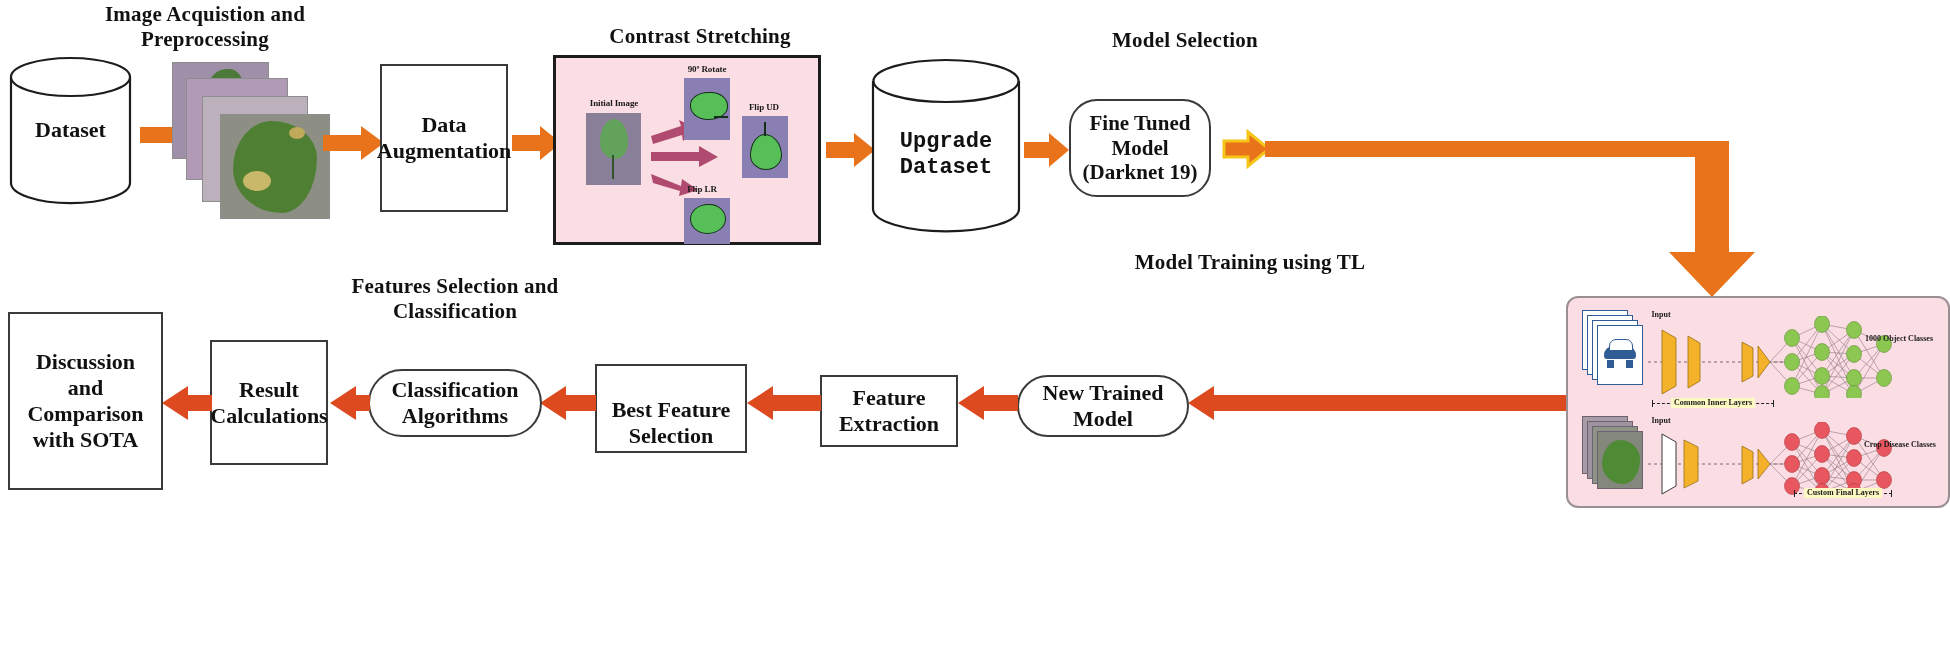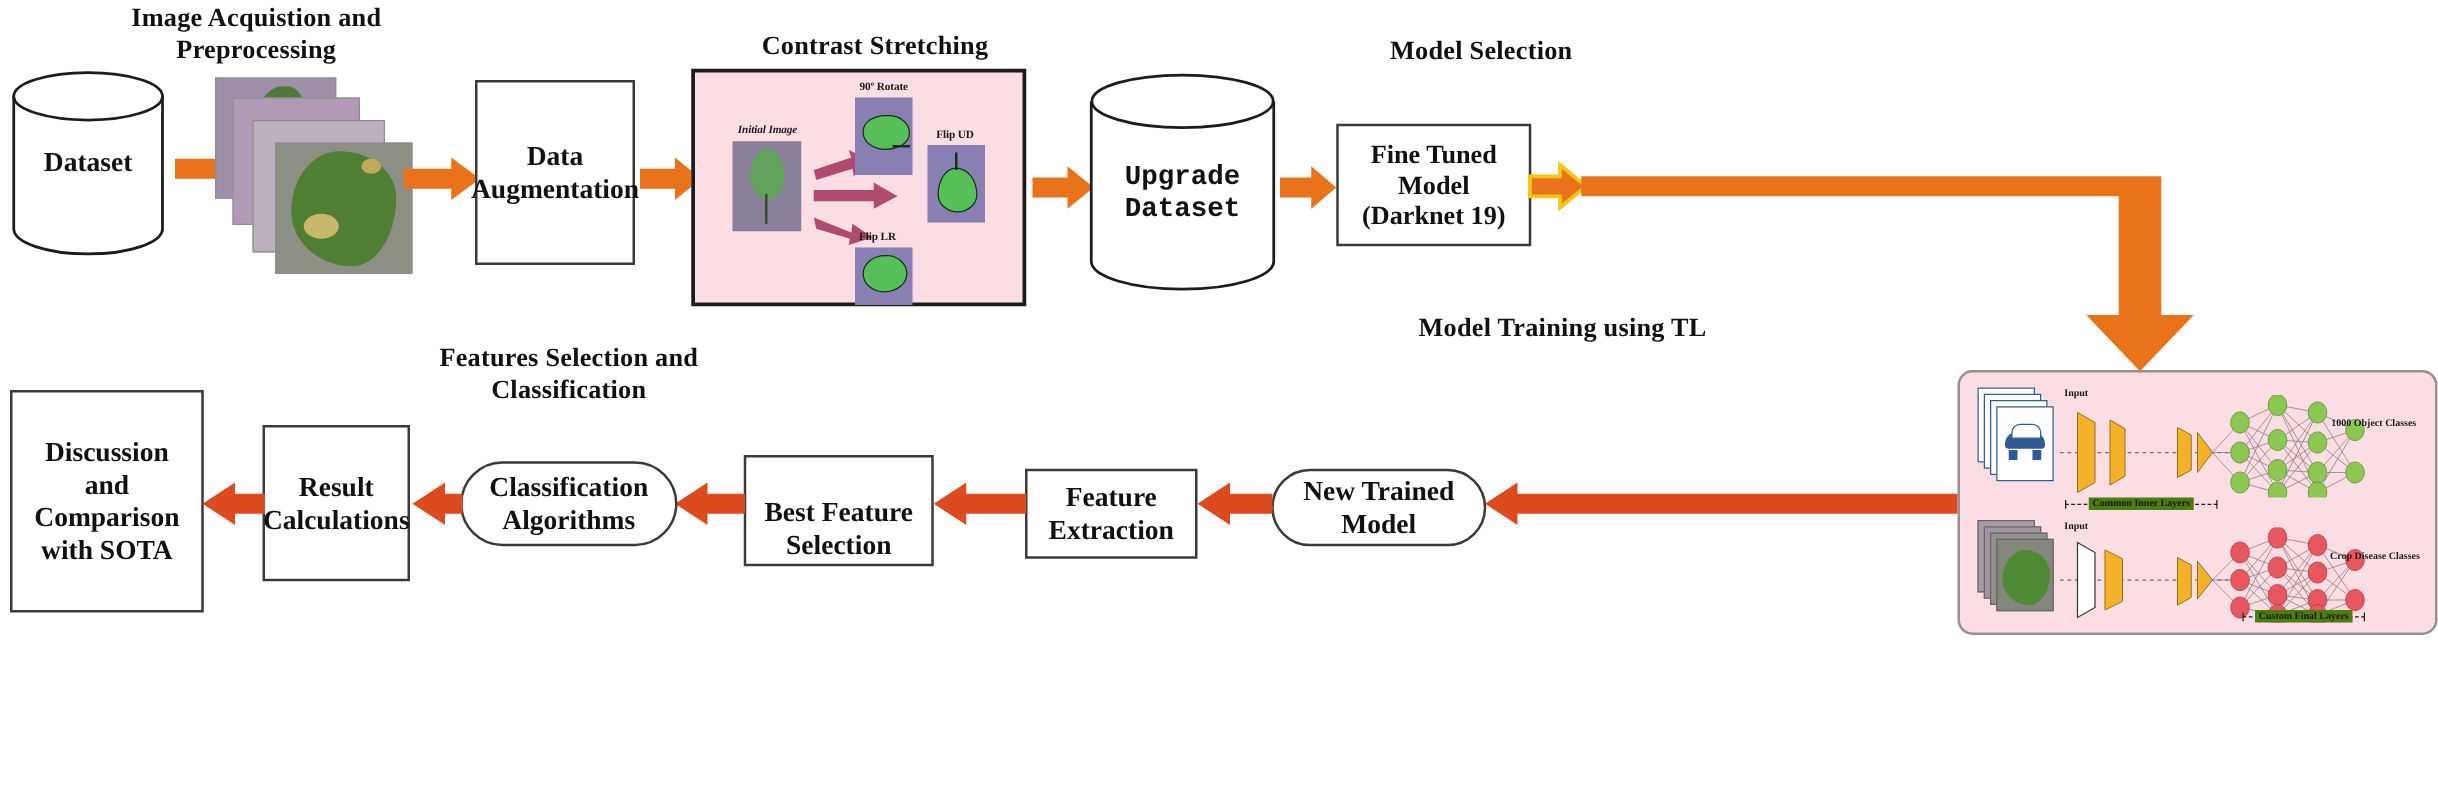--- a/index.html
+++ b/index.html
@@ -39,21 +39,21 @@
 
   
   .thumb{position:absolute;overflow:hidden;}
 
   
   .stackimg{position:absolute;border:1px solid #8d8d8d;overflow:hidden;}
 
   .bracket{position:absolute;display:flex;align-items:center;justify-content:center;}
   .bracket .line{position:absolute;left:0;right:0;top:50%;border-top:1px dashed #222;}
   .bracket .cap{position:absolute;top:25%;height:50%;border-left:1.5px solid #222;}
-  .bracket .txt{position:relative;background:#4d7c0f;padding:0 3px;}
+  .bracket .txt{position:relative;background:#fef9c3;padding:0 3px;}
 </style>
 </head>
 <body>
 
 <div class="stage">
 
   <div class="abs heading" style="left:40px;top:2px;width:330px;">Image Acquistion and Preprocessing</div>
 
   <div class="abs heading" style="left:1040px;top:28px;width:290px;">Model Selection</div>
 
@@ -106,21 +106,21 @@
   </div>
 
   <div class="abs arrow" style="left:512px;top:126px;">
     <svg width="50" height="34" viewBox="0 0 50 34">
       <path d="M0,9 L28,9 L28,0 L49,17 L28,34 L28,25 L0,25 Z" fill="#E8731A"></path>
     </svg>
   </div>
 
   <div class="abs pinkpanel" style="left:553px;top:55px;width:268px;height:190px;">
 
-    <div class="abs tiny" style="left:18px;top:40px;width:80px;font-style:italic;">Initial Image</div>
+    <div class="abs tiny" style="left:18px;top:40px;width:80px;">Initial Image</div>
     <div class="abs thumb" style="left:30px;top:55px;width:55px;height:72px;background:#8a7f98;">
       <div style="position:absolute;left:14px;top:6px;width:28px;height:40px;background:#63a25a;
                   border-radius:50% 50% 46% 54% / 58% 58% 42% 42%;"></div>
       <div style="position:absolute;left:26px;top:42px;width:2px;height:24px;background:#33512c;"></div>
     </div>
 
     <div class="abs arrow" style="left:95px;top:62px;">
       <svg width="48" height="26" viewBox="0 0 48 26">
         <path d="M0,16 L30,6 L28,0 L47,9 L32,21 L31,15 L2,24 Z" fill="#B04A6E"></path>
       </svg>
@@ -170,21 +170,21 @@
     </svg>
     <div class="cyl-label" style="top:72px;font-family:Liberation Mono, monospace;">Upgrade Dataset</div>
   </div>
 
   <div class="abs arrow" style="left:1024px;top:133px;">
     <svg width="46" height="34" viewBox="0 0 46 34">
       <path d="M0,9 L25,9 L25,0 L45,17 L25,34 L25,25 L0,25 Z" fill="#E8731A"></path>
     </svg>
   </div>
 
-  <div class="abs node" style="left:1069px;top:99px;width:156px;height:98px;font-size:21px;">
+  <div class="abs node" style="left:1069px;top:99px;width:142px;height:98px;font-size:21px;border-radius:28px;">
     <span>Fine Tuned Model (Darknet 19)</span>
   </div>
 
   <div class="abs arrow" style="left:1210px;top:132px;">
     <svg width="545" height="170" viewBox="0 0 545 170">
       <path d="M14,9 L38,9 L38,0 L59,17 L38,34 L38,25 L14,25 Z" fill="#E8731A" stroke="#F5C518" stroke-width="3"></path>
       <path d="M55,9 L519,9 L519,120 L545,120 L502,165 L459,120 L485,120 L485,25 L55,25 Z" fill="#E8731A"></path>
     </svg>
   </div>
 

